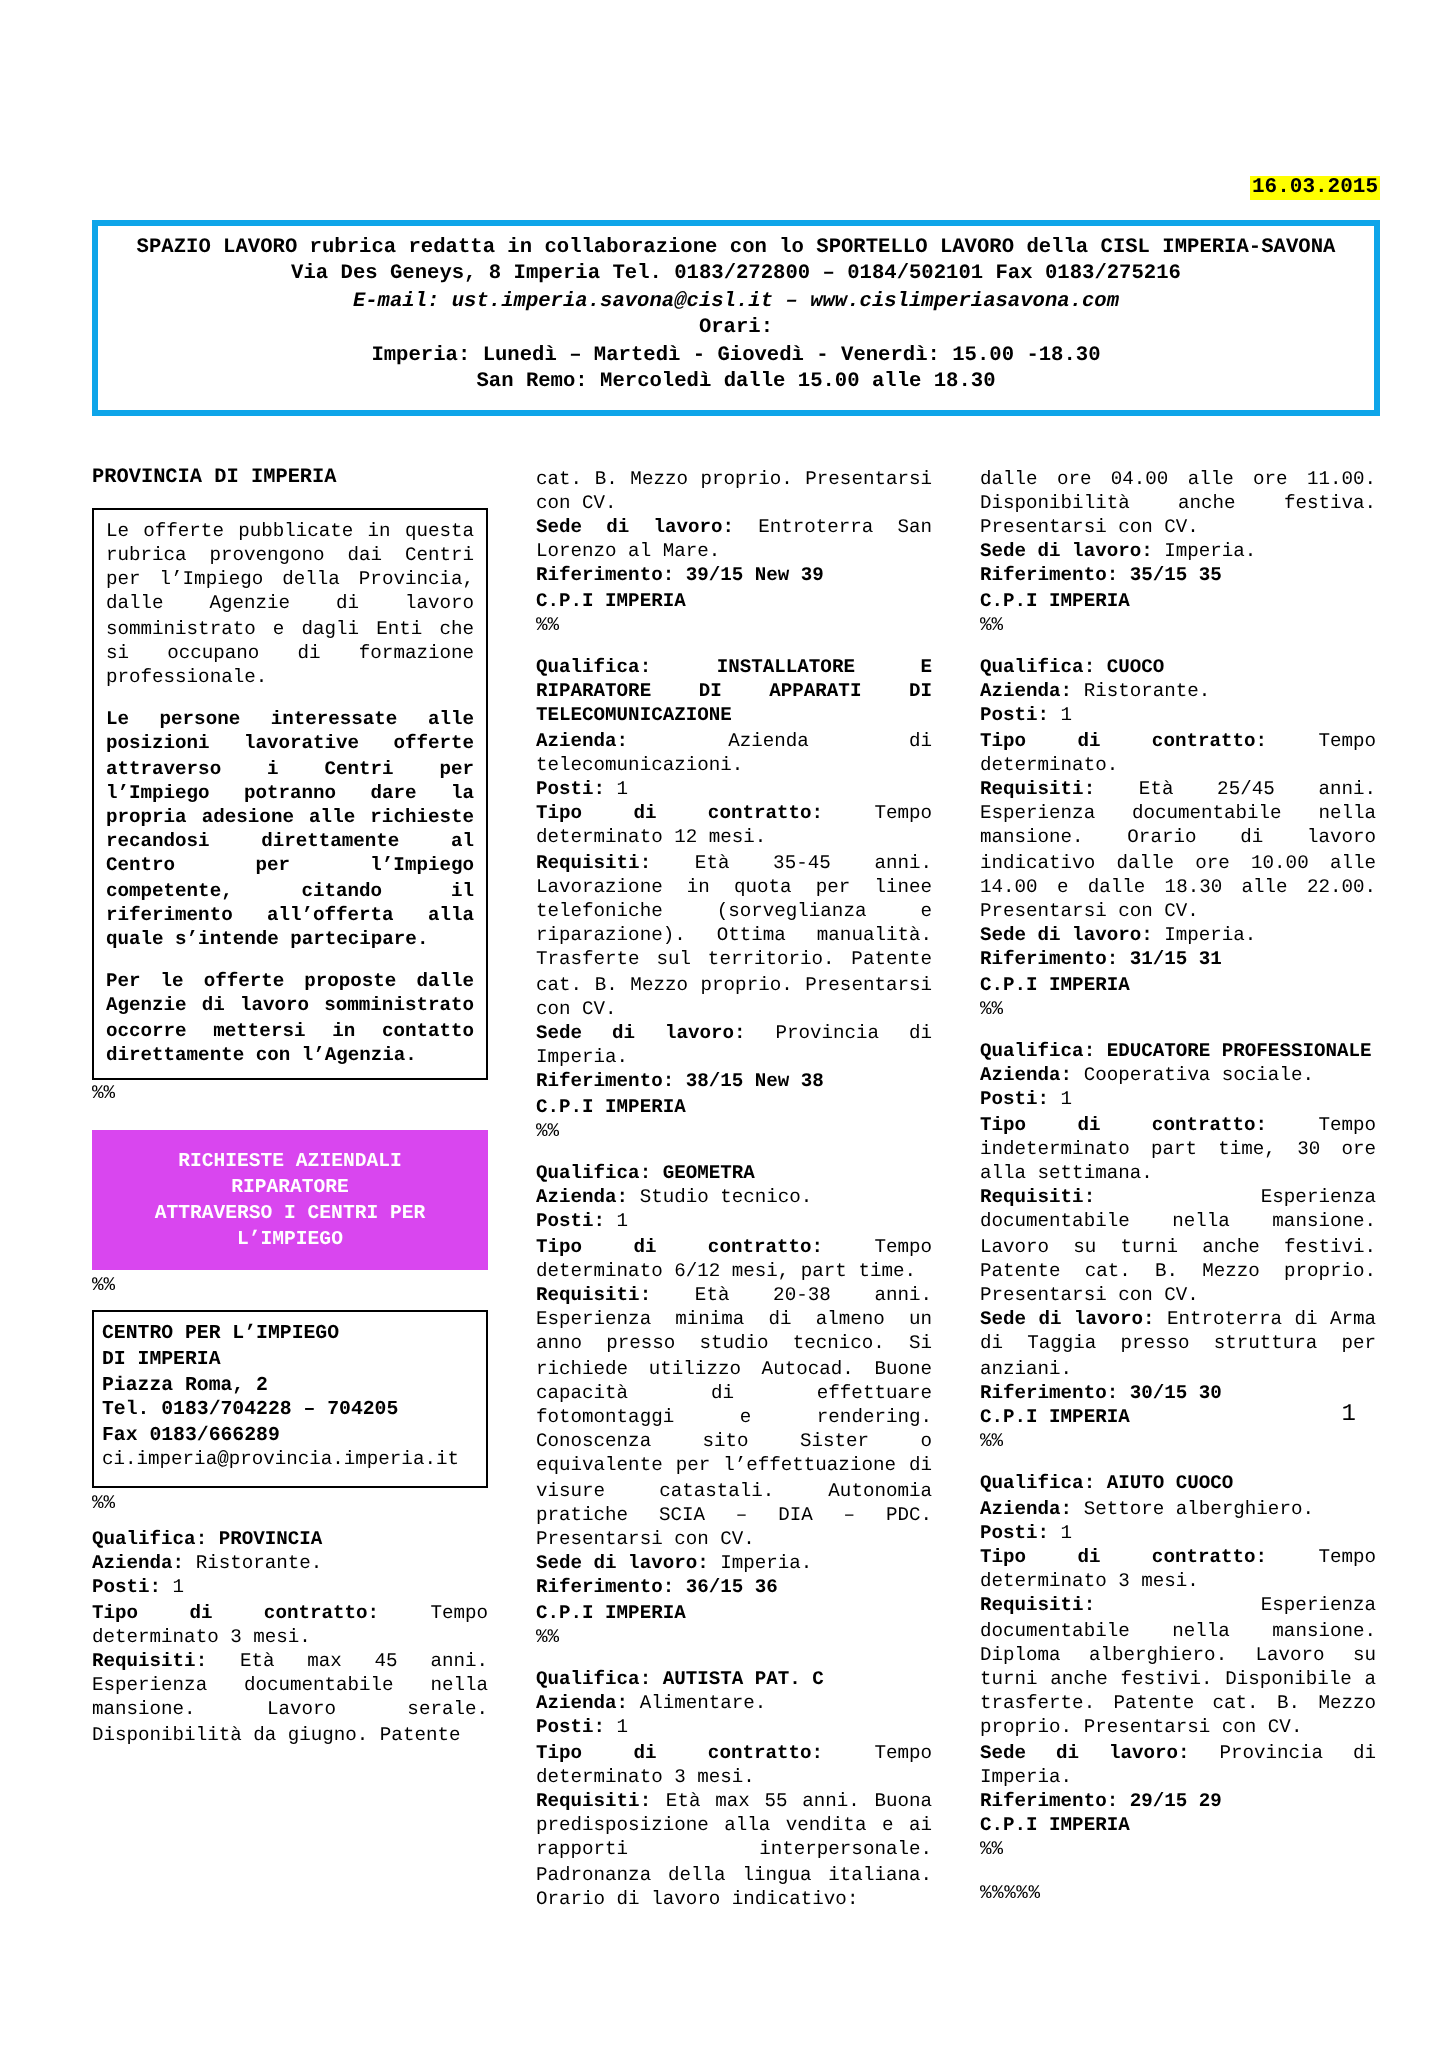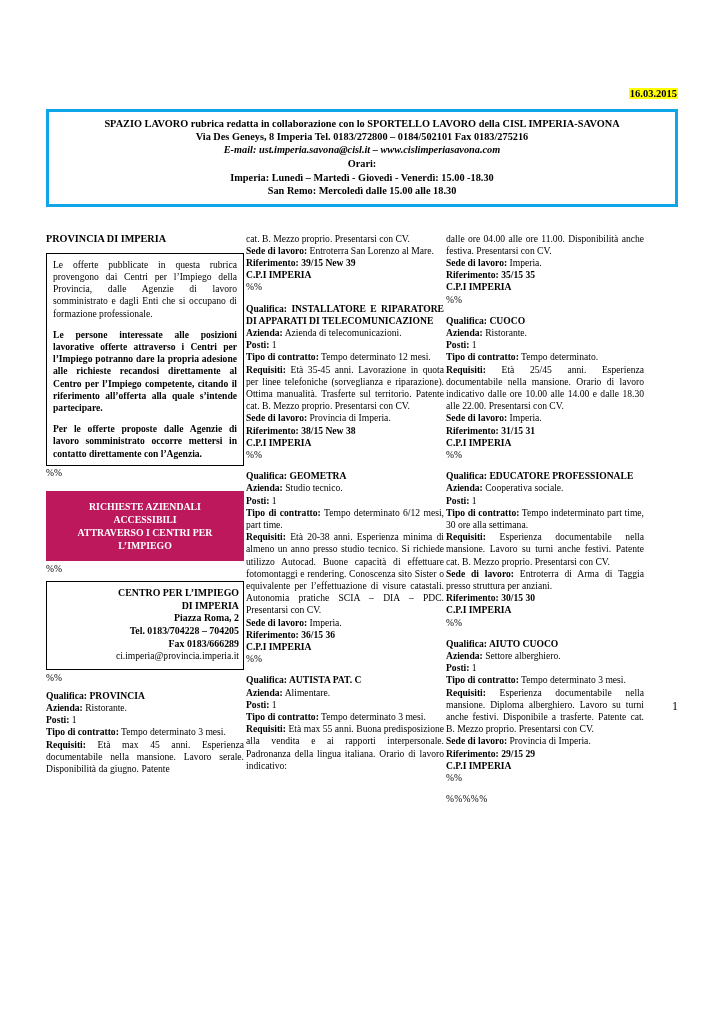--- a/index.html
+++ b/index.html
@@ -13,21 +13,22 @@
     font-family: "Liberation Serif", serif;
     color: #000000;
     position: relative;
     overflow: hidden;
   }
   .page {
     position: relative;
     width: 724px;
     height: 742px;
     box-sizing: border-box;
-    padding: 88px 46px 20px 46px;
+    padding: 88px 34px 20px 46px;
+    font-family: Liberation Mono, monospace;
   }
   .date-line {
     text-align: right;
     font-weight: bold;
     font-size: 10.5px;
     background: transparent;
     margin-bottom: 10px;
   }
   .date-line span {
     background: #ffff00;
@@ -50,21 +51,21 @@
     font-size: 10.3px;
     line-height: 14px;
   }
   .header-box .l3 {
     font-weight: bold;
     font-size: 10.3px;
     line-height: 13.5px;
   }
   .columns {
     display: flex;
-    gap: 2px;
+    gap: 24px;
     align-items: flex-start;
   }
   .col {
     width: 198px;
     font-size: 9.6px;
     line-height: 12.2px;
     text-align: justify;
   }
   .col p {
     margin: 0 0 9px 0;
@@ -82,33 +83,33 @@
     line-height: 12.2px;
   }
   .intro-box p { margin: 0 0 9px 0; }
   .intro-box p:last-child { margin-bottom: 0; }
   .intro-box .bold { font-weight: bold; }
   .pct {
     font-size: 9.6px;
     margin: 1px 0 6px 0;
   }
   .black-box {
-    background: #be185d;
+    background: #d946ef;
     color: #fff;
     font-weight: bold;
     text-align: center;
     padding: 9px 6px;
     font-size: 9.8px;
     line-height: 13px;
     margin-bottom: 2px;
     margin-top: 12px;
   }
   .cpi-box {
     border: 1px solid #000;
-    text-align: right;
+    text-align: left;
     padding: 5px 4px 6px 4px;
     font-size: 9.6px;
     line-height: 12.4px;
     margin-bottom: 2px;
   }
   .cpi-box .ttl {
     font-weight: bold;
     font-size: 9.9px;
     line-height: 12.6px;
   }
@@ -151,21 +152,21 @@
 
       <div class="intro-box">
         <p>Le offerte pubblicate in questa rubrica provengono dai Centri per l’Impiego della Provincia, dalle Agenzie di lavoro somministrato e dagli Enti che si occupano di formazione professionale.</p>
         <p class="bold">Le persone interessate alle posizioni lavorative offerte attraverso i  Centri per l’Impiego potranno dare la propria adesione alle richieste recandosi direttamente al Centro per l’Impiego competente, citando il riferimento all’offerta alla quale s’intende partecipare.</p>
         <p class="bold">Per le offerte proposte dalle Agenzie di lavoro somministrato occorre mettersi in contatto direttamente con l’Agenzia.</p>
       </div>
       <div class="pct">%%</div>
 
       <div class="black-box">
         <div>RICHIESTE AZIENDALI</div>
-        <div>ACCESSIBILI</div>
+        <div>RIPARATORE</div>
         <div>ATTRAVERSO I CENTRI PER</div>
         <div>L’IMPIEGO</div>
       </div>
       <div class="pct">%%</div>
 
       <div class="cpi-box">
         <div class="ttl">CENTRO  PER  L’IMPIEGO</div>
         <div class="ttl">DI IMPERIA</div>
         <div class="ttl">Piazza Roma, 2</div>
         <div class="ttl">Tel. 0183/704228 – 704205</div>

